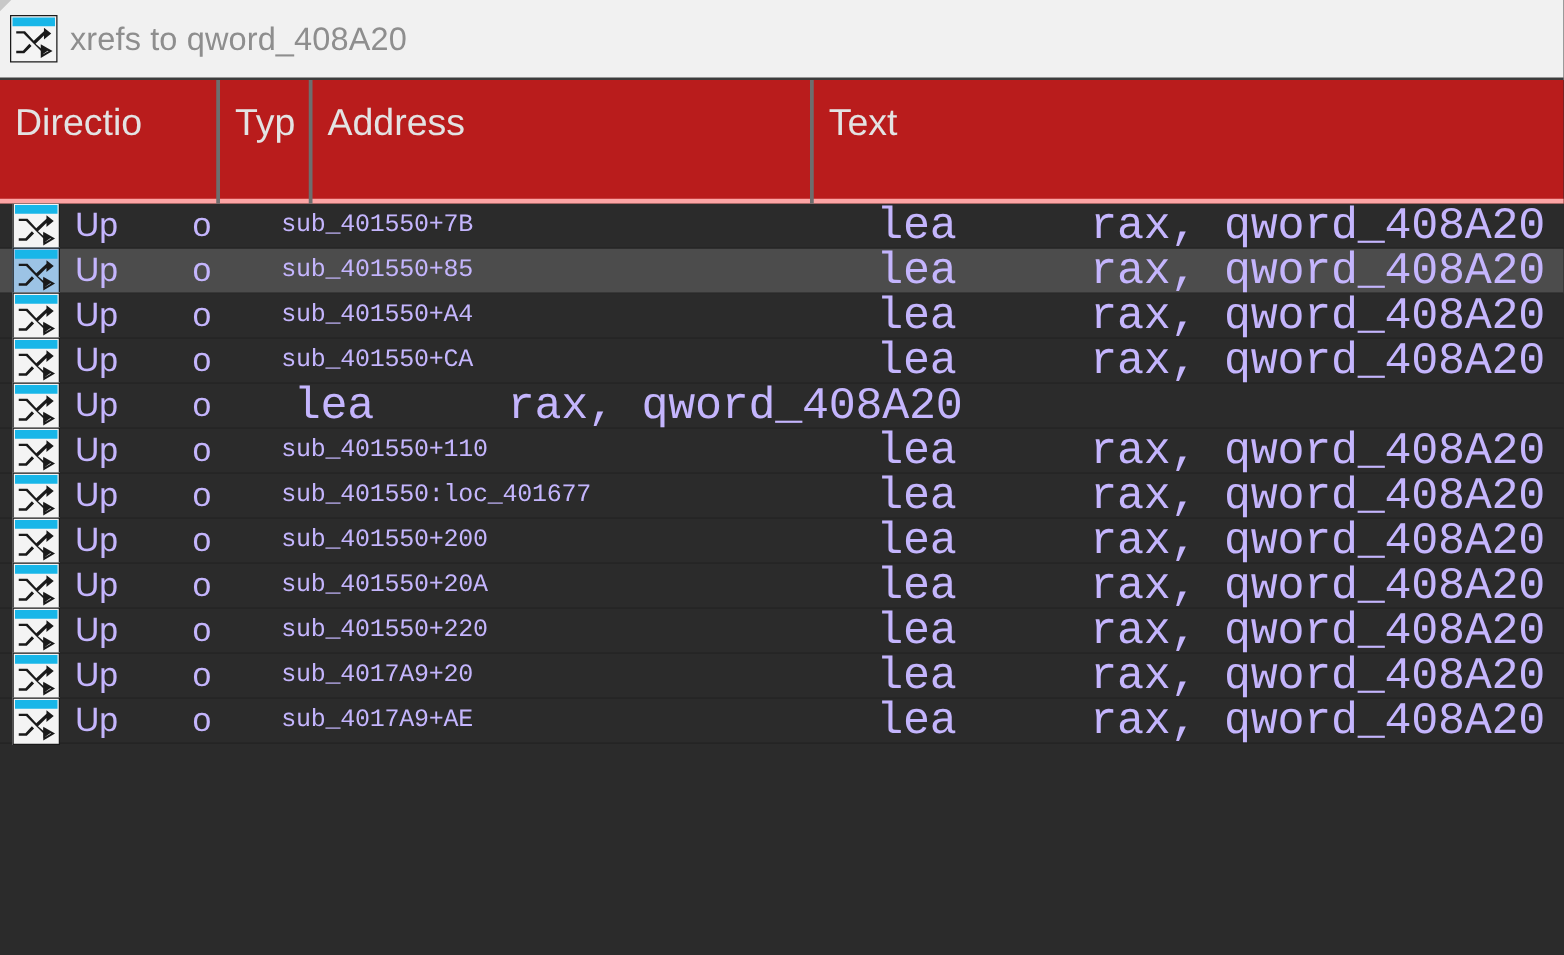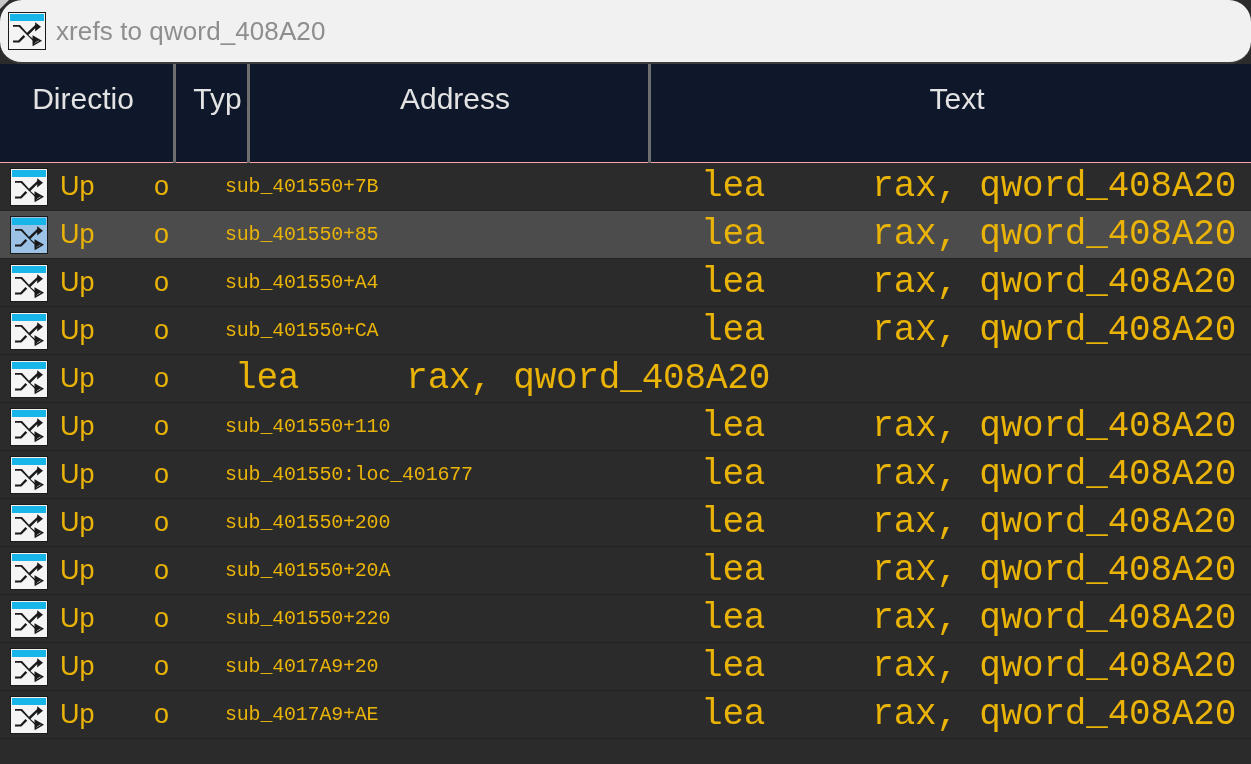--- a/index.html
+++ b/index.html
@@ -14,21 +14,20 @@
 
   
   .titlebar {
     position: relative;
     height: 64px;
     background: #f1f1f1;
     display: flex;
     align-items: center;
     padding-left: 8px;
     border-bottom: 2px solid #3c3c3c;
-    border-radius: 22px;
   }
   .titlebar-corner {
     position: absolute;
     top: 0; left: 0;
     width: 0; height: 0;
     border-top: 9px solid #c8c8c8;
     border-right: 9px solid transparent;
   }
   .title-text {
     font-size: 26px;
@@ -58,24 +57,23 @@
     position: absolute;
     left: 0; right: 0; top: 8px; bottom: 0;
   }
   .xicon svg { display: block; width: 100%; height: 100%; }
   .xicon.sel { background: #9cc3e5; }
 
   
   .grid-header {
     display: flex;
     height: 99px;
-    background: #0f172a;
-    border-bottom: 1px solid #fca5a5;
+    background: #b91c1c;
+    border-bottom: 4px solid #fca5a5;
     align-items: flex-start;
-    text-align: center;
   }
   .hcell {
     height: 99px;
     color: #e3e3e3;
     font-size: 30px;
     padding: 18px 0 0 12px;
     overflow: hidden;
     white-space: nowrap;
     position: relative;
   }
@@ -87,24 +85,24 @@
 
   
   .grid-body {
     background: #2b2b2b;
     height: 601px;
     overflow: hidden;
   }
   .row {
     display: flex;
     align-items: center;
-    height: 48px;
+    height: 36px;
     background: #2b2b2b;
     border-bottom: 1px solid #232323;
-    color: #eab308;
+    color: #c4b5fd;
   }
   .row.selected { background: #4c4c4c; }
 
   .c-icon {
     width: 60px;
     padding-left: 10px;
     display: flex;
     align-items: center;
     flex: 0 0 auto;
   }

